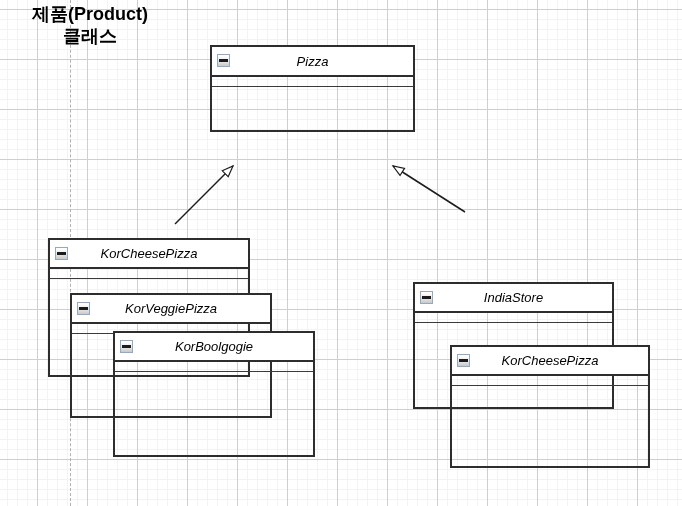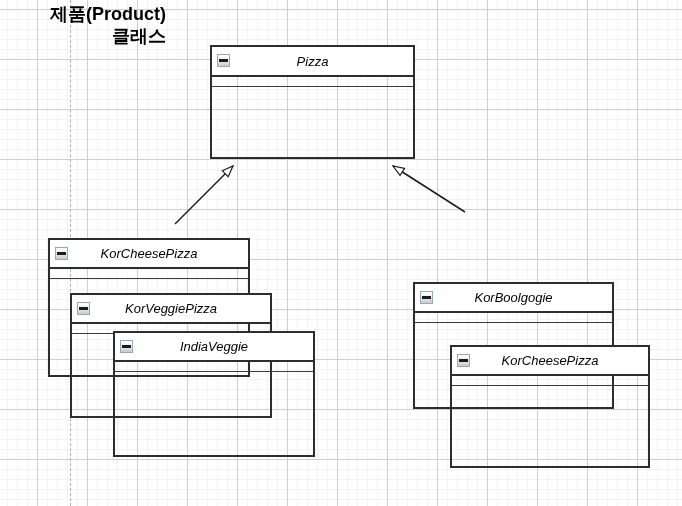--- a/index.html
+++ b/index.html
@@ -19,21 +19,21 @@
       linear-gradient(to bottom,#f3f3f5 1px,transparent 1px);
     background-size:50px 50px,50px 50px,10px 10px,10px 10px;
     background-position:37px 9px,37px 9px,7px 9px,7px 9px;
   }
   .guide{
     position:absolute;top:0;bottom:0;left:70px;width:0;
     border-left:1px dashed #b0b0b0;
   }
   .annotation{
     position:absolute;left:14px;top:3px;width:152px;
-    text-align:right;font-weight:bold;font-size:18px;line-height:22px;
+    text-align:center;font-weight:bold;font-size:18px;line-height:22px;
     color:#000;
   }
   .arrow-layer{position:absolute;left:0;top:0;pointer-events:none;}
   .uml-class{
     position:absolute;
     border:2px solid #2d2d2d;
     background:transparent;
     box-sizing:border-box;
   }
   .uml-title{
@@ -81,21 +81,21 @@
   <svg class="arrow-layer" width="682" height="506" viewBox="0 0 682 506">
     <defs>
       <marker id="openarrow" markerWidth="16" markerHeight="14" refX="12" refY="5" orient="auto" markerUnits="userSpaceOnUse">
         <path d="M1,0.8 L12,5 L1,9.2 Z" fill="#ffffff" stroke="#1c1c1c" stroke-width="1.2"></path>
       </marker>
     </defs>
     <line x1="175" y1="224" x2="233" y2="166" stroke="#1c1c1c" stroke-width="1.5" marker-end="url(#openarrow)"></line>
     <line x1="465" y1="212" x2="393" y2="166" stroke="#1c1c1c" stroke-width="1.5" marker-end="url(#openarrow)"></line>
   </svg>
 
-  <div class="uml-class tall-title" style="left:210px;top:45px;width:205px;height:114px;">
+  <div class="uml-class tall-title" style="left:210px;top:45px;width:205px;height:87px;">
     <div class="uml-title">
       <span class="collapse-btn">
           <span class="minus"></span>
         </span>
       <span class="uml-name">Pizza</span>
     </div>
     <div class="uml-attrs"></div>
     <div class="uml-methods"></div>
   </div>
 
@@ -119,33 +119,33 @@
     </div>
     <div class="uml-attrs"></div>
     <div class="uml-methods"></div>
   </div>
 
   <div class="uml-class" style="left:113px;top:331px;width:202px;height:126px;">
     <div class="uml-title">
       <span class="collapse-btn">
           <span class="minus"></span>
         </span>
-      <span class="uml-name">IndiaVeggie</span>
+      <span class="uml-name">KorBoolgogie</span>
     </div>
     <div class="uml-attrs"></div>
     <div class="uml-methods"></div>
   </div>
 
 
   <div class="uml-class" style="left:413px;top:282px;width:201px;height:127px;">
     <div class="uml-title">
       <span class="collapse-btn">
           <span class="minus"></span>
         </span>
-      <span class="uml-name">KorBoolgogie</span>
+      <span class="uml-name">IndiaStore</span>
     </div>
     <div class="uml-attrs"></div>
     <div class="uml-methods"></div>
   </div>
 
   <div class="uml-class" style="left:450px;top:345px;width:200px;height:123px;">
     <div class="uml-title">
       <span class="collapse-btn">
           <span class="minus"></span>
         </span>

